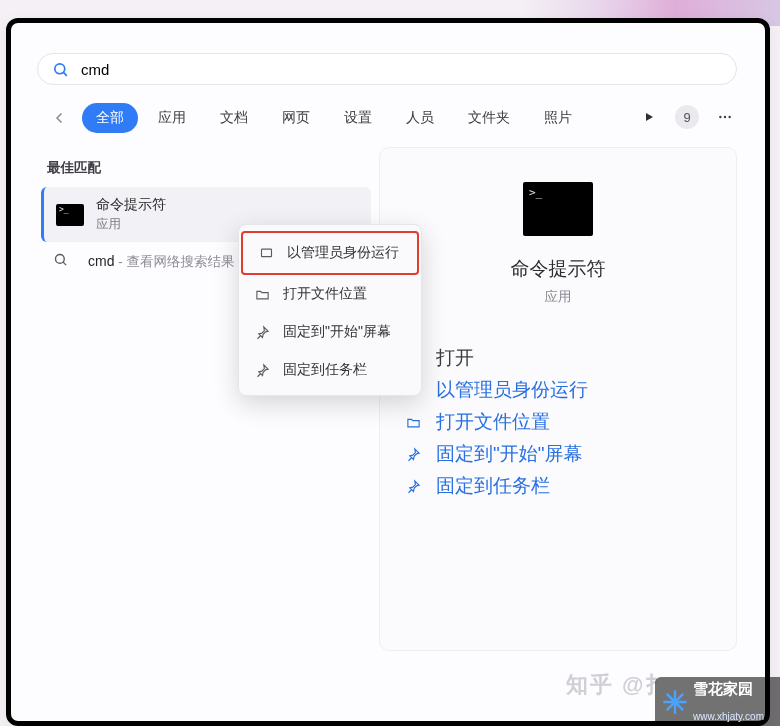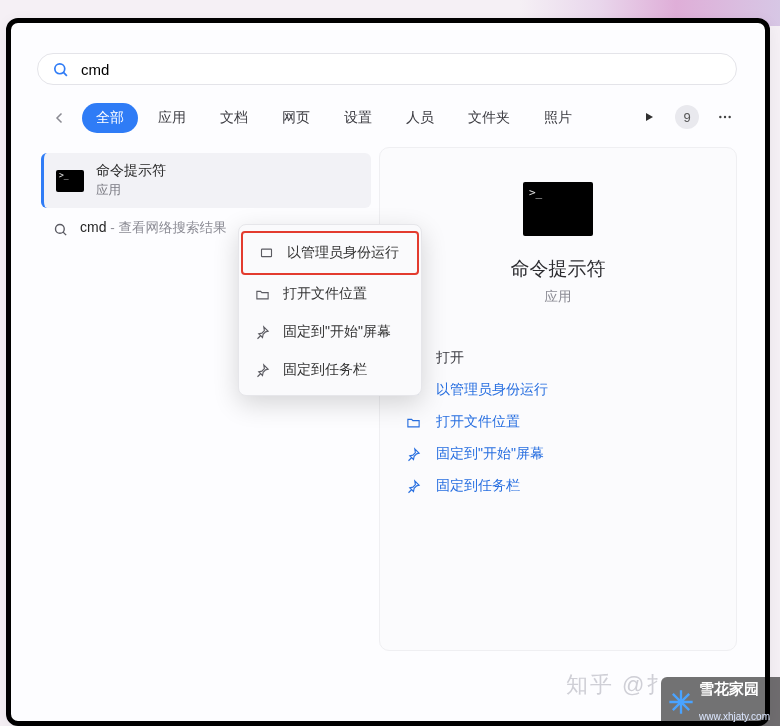--- a/index.html
+++ b/index.html
@@ -16,40 +16,40 @@
   .right-tools{position:absolute;right:26px;top:80px;display:flex;align-items:center;gap:12px;}
   .tool-btn{width:28px;height:28px;display:flex;align-items:center;justify-content:center;color:#404040;}
   .badge{width:24px;height:24px;border-radius:50%;background:#e9e9ee;display:flex;align-items:center;justify-content:center;font-size:13px;color:#555;}
   .left-col{position:absolute;left:30px;top:130px;width:330px;}
   .section-title{font-size:13.5px;color:#3d3d44;font-weight:600;margin:6px 0 10px 6px;}
   .best-match{background:#f2f2f6;border-radius:6px;border-left:3px solid #2f7cf6;padding:9px 12px;display:flex;align-items:center;gap:12px;}
   .cmd-thumb-sm{width:28px;height:22px;background:#000;border-radius:2px;position:relative;}
   .cmd-thumb-sm:before{content:">_";position:absolute;left:3px;top:1px;color:#e6e6e6;font-size:8px;font-family:monospace;}
   .bm-texts .t1{font-size:14px;color:#262626;}
   .bm-texts .t2{font-size:12.5px;color:#7a7a82;margin-top:2px;}
-  .web-item{display:flex;align-items:flex-end;gap:12px;padding:10px 12px;}
+  .web-item{display:flex;align-items:flex-start;gap:20px;padding:10px 12px;}
   .web-item .w1{font-size:14px;color:#262626;}
   .web-item .w2{font-size:13.5px;color:#8b8b94;}
   .right-col{position:absolute;left:368px;top:124px;right:28px;bottom:70px;background:#fbfbfd;border:1px solid #efeff2;border-radius:10px;padding:28px 24px;}
   .big-thumb{width:70px;height:54px;background:#000;margin:6px auto 0;border-radius:2px;position:relative;}
   .big-thumb:before{content:">_";position:absolute;left:6px;top:4px;color:#e6e6e6;font-size:11px;font-family:monospace;}
   .app-name{text-align:center;font-size:19px;color:#2c2c30;margin-top:20px;}
   .app-type{text-align:center;font-size:13.5px;color:#8b8b94;margin-top:6px;}
   .actions{margin-top:36px;}
-  .action{display:flex;align-items:center;gap:14px;height:32px;font-size:14px;color:#286fe0;cursor:pointer;}
+  .action{display:flex;align-items:center;gap:14px;height:32px;font-size:19px;color:#286fe0;cursor:pointer;}
   .action .ico{width:18px;display:flex;justify-content:center;color:#286fe0;}
   .action.plain{color:#3a3a40;}
   .ctx-menu{position:absolute;left:227px;top:201px;width:184px;background:#fafafc;border:1px solid #e6e6ea;border-radius:8px;box-shadow:0 8px 26px rgba(0,0,0,.16);padding:6px 0;}
   .ctx-item{display:flex;align-items:center;gap:12px;height:38px;padding:0 14px;font-size:14px;color:#333;cursor:pointer;}
   .ctx-item .ico{width:18px;display:flex;justify-content:center;color:#5b5b62;}
   .ctx-item.hl{border:2.5px solid #e33b2e;border-radius:4px;margin:0 2px;height:44px;}
   
-  .wm-zhihu{position:absolute;left:566px;bottom:26px;display:flex;align-items:flex-start;gap:6px;color:#cfcfd6;font-size:22px;font-weight:400;letter-spacing:2px;}
+  .wm-zhihu{position:absolute;left:566px;bottom:26px;display:flex;align-items:flex-start;gap:6px;color:#cfcfd6;font-size:22px;font-weight:700;letter-spacing:2px;}
   .wm-zhihu .zi{color:#cfcfd6;font-size:22px;}
-  .wm-brand{position:absolute;right:0;bottom:0;display:flex;align-items:center;background:rgba(0,0,0,.55);padding:4px 10px 4px 6px;border-top-left-radius:6px;}
+  .wm-brand{position:absolute;right:0;bottom:0;display:flex;align-items:center;background:rgba(0,0,0,.55);padding:4px 16px 4px 6px;border-top-left-radius:6px;}
   .wm-brand .flake{width:28px;height:28px;margin-right:4px;}
   .wm-brand .bt{color:#fff;font-size:15px;font-weight:600;line-height:1;}
   .wm-brand .bu{color:#dce7ff;font-size:10px;line-height:1;margin-top:16px;}
   .col{display:flex;flex-direction:column;}
 </style>
 </head>
 <body>
 
 <div class="gradient-bg"></div>
 
@@ -89,20 +89,21 @@
     <div class="tool-btn">
       <svg width="16" height="16" viewBox="0 0 24 24" fill="#404040">
           <circle cx="5" cy="12" r="1.8"></circle>
           <circle cx="12" cy="12" r="1.8"></circle>
           <circle cx="19" cy="12" r="1.8"></circle>
         </svg>
     </div>
   </div>
 
   <div class="left-col">
+    <div class="section-title">最佳匹配</div>
 
     <div class="best-match">
       <div class="cmd-thumb-sm"></div>
       <div class="bm-texts col">
         <span class="t1">命令提示符</span>
         <span class="t2">应用</span>
       </div>
     </div>
 
 

